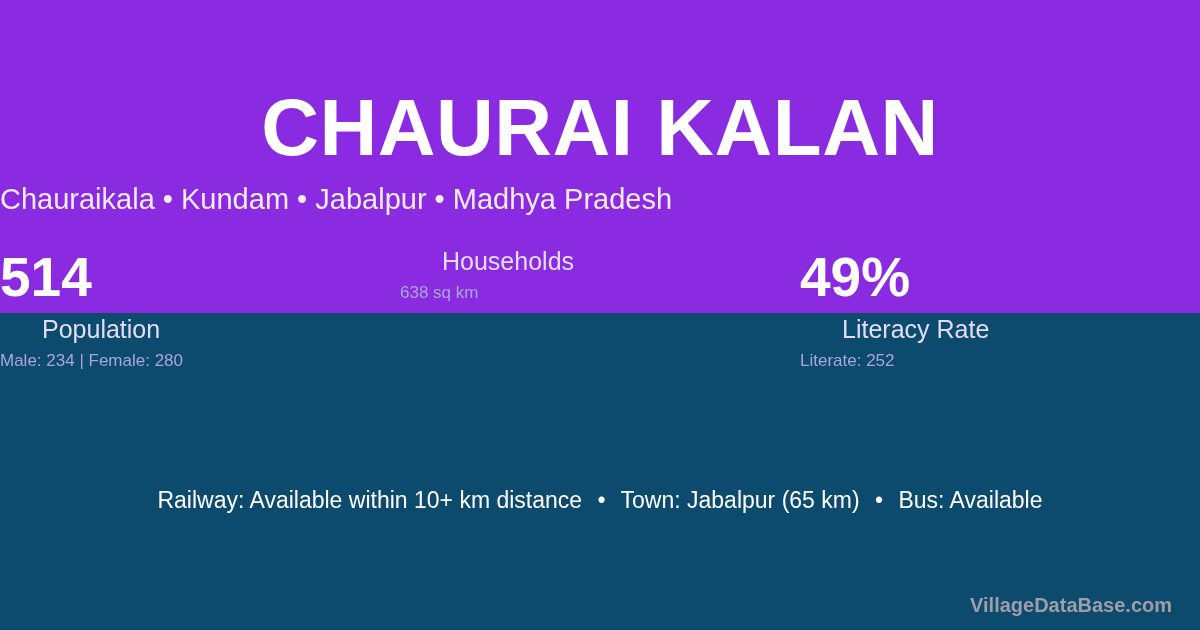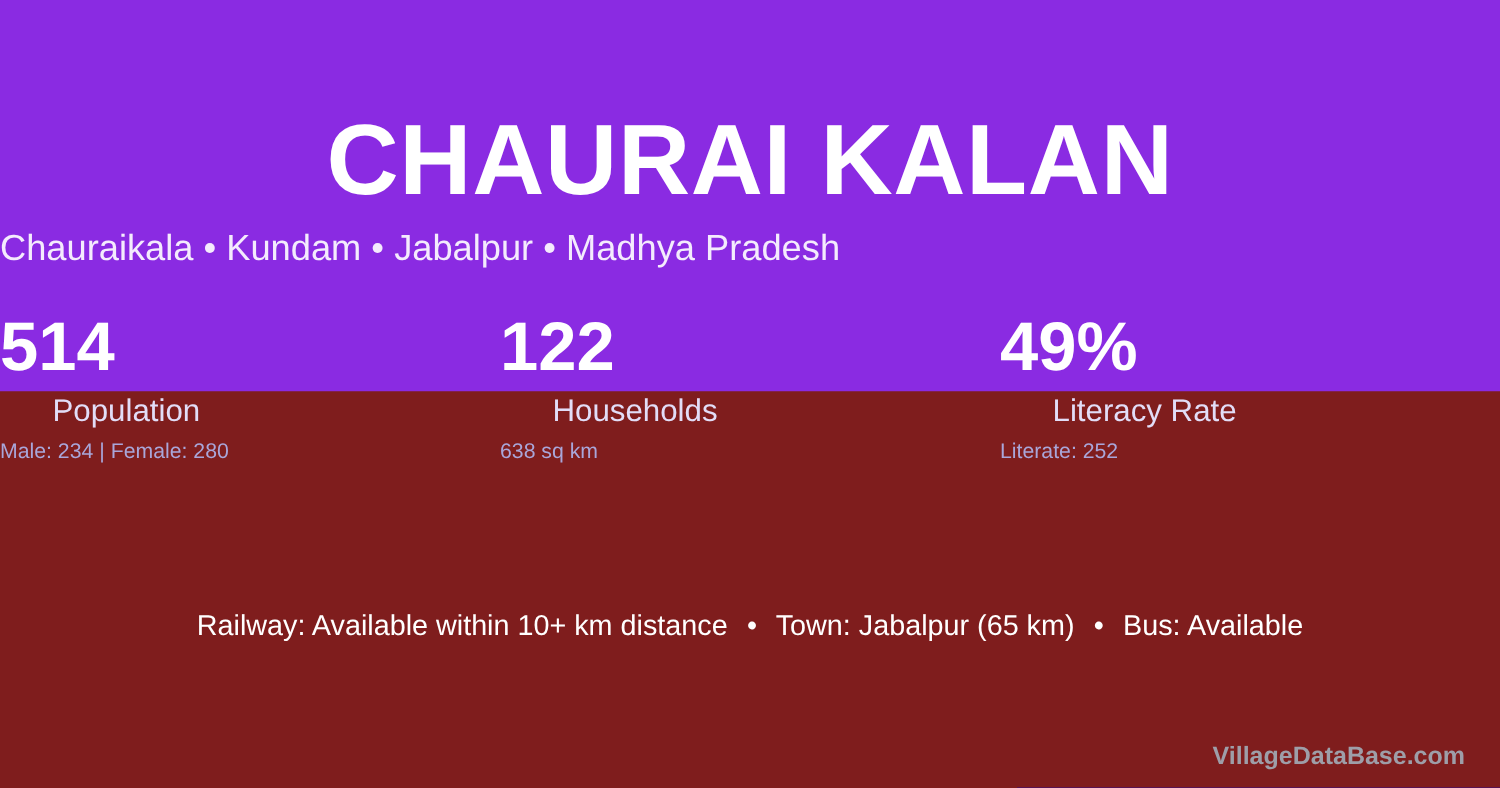--- a/index.html
+++ b/index.html
@@ -14,21 +14,21 @@
   body {
     font-family: "Liberation Sans", sans-serif;
     background: #1A06B0;
     position: relative;
   }
 
   .card {
     position: relative;
     width: 1200px;
     height: 630px;
-    background: #7f1d1d;
+    background: #0c4a6e;
     overflow: hidden;
   }
 
   
   .hero-band {
     position: absolute;
     top: 0;
     left: 0;
     width: 1200px;
     height: 313px;
@@ -150,21 +150,20 @@
 
   <div class="stats-row">
 
     <div class="stat">
       <div class="stat-value">514</div>
       <div class="stat-label">Population</div>
       <div class="stat-sub">Male: 234 | Female: 280</div>
     </div>
 
     <div class="stat">
-      <div class="stat-value">122</div>
       <div class="stat-label">Households</div>
       <div class="stat-sub">638 sq km</div>
     </div>
 
     <div class="stat">
       <div class="stat-value">49%</div>
       <div class="stat-label">Literacy Rate</div>
       <div class="stat-sub">Literate: 252</div>
     </div>
 

